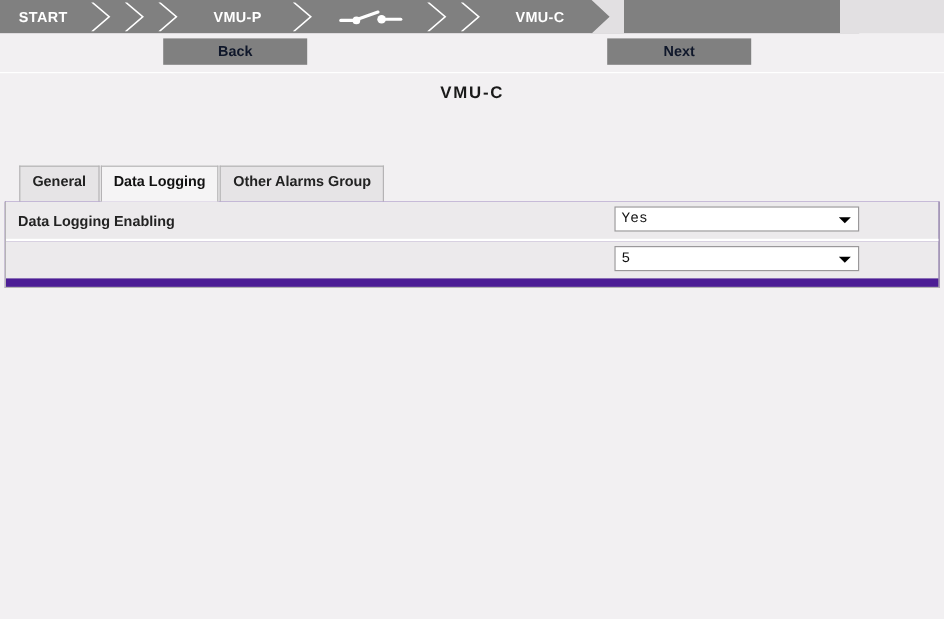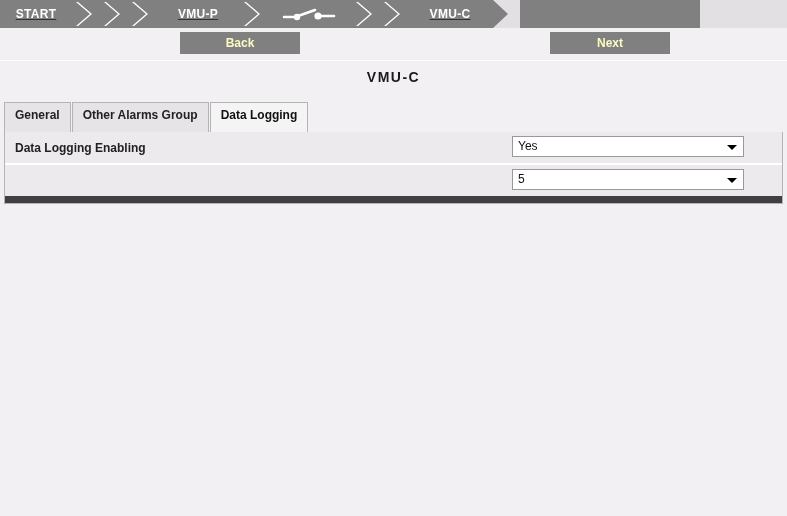--- a/index.html
+++ b/index.html
@@ -36,21 +36,20 @@
     width: 87px;
     height: 28px;
     background: #e2e0e2;
   }
   .wizard-steps {
     position: absolute;
     left: 0; top: 0;
     width: 787px;
     height: 28px;
     display: flex;
-    text-decoration: underline;
   }
   .wstep {
     position: relative;
     height: 28px;
     display: flex;
     align-items: center;
     justify-content: center;
     color: #ffffff;
     font-size: 12px;
     font-weight: bold;
@@ -76,28 +75,27 @@
     height: 32px;
     background: #f2f0f2;
   }
   .nav-btn {
     position: absolute;
     top: 4px;
     height: 22px;
     line-height: 22px;
     text-align: center;
     background: #808080;
-    color: #fef9c3;
+    color: #0f172a;
     font-size: 12px;
     font-weight: bold;
     border: none;
     padding: 0;
     font-family: "Liberation Sans", sans-serif;
     cursor: pointer;
-    margin-left: 44px;
   }
   .btn-back { left: 136px; width: 120px; }
   .btn-next { left: 506px; width: 120px; }
 
   
   .title-bar {
     height: 31px;
     background: #f2f0f2;
     border-top: 1px solid #ffffff;
     display: flex;
@@ -111,22 +109,23 @@
     letter-spacing: 1.5px;
   }
 
   
   .tabs {
     position: relative;
     height: 40px;
     background: #f2f0f2;
     display: flex;
     align-items: flex-end;
-    padding-left: 4px;
+    padding-left: 16px;
     box-sizing: border-box;
+    margin-top: 36px;
   }
   .tab {
     position: relative;
     min-height: 30px;
     box-sizing: border-box;
     padding: 5px 10px 4px 10px;
     margin-right: 1px;
     background: #e6e4e6;
     border: 1px solid #b5b3b5;
     border-bottom: none;
@@ -146,21 +145,21 @@
     z-index: 3;
   }
   .tab-label { display: block; white-space: pre-line; }
 
   
   .form-panel {
     position: relative;
     margin: 0 4px 0 4px;
     border: 1px solid #b5b3b5;
     border-top: none;
-    background: #404040;
+    background: #4c1d95;
     height: 72px;
     box-sizing: border-box;
   }
   .form-row {
     position: relative;
     height: 31px;
     border-bottom: 2px solid #ffffff;
     display: flex;
     align-items: center;
     background: #eceaec;
@@ -170,22 +169,23 @@
     padding-left: 10px;
     font-size: 12px;
     font-weight: bold;
     color: #222222;
     white-space: nowrap;
   }
   .row-field {
     position: absolute;
     left: 507px;
     top: 4px;
-    width: 232px;
+    width: 204px;
     height: 21px;
+    font-family: Liberation Mono, monospace;
   }
   .combo {
     position: relative;
     width: 100%;
     height: 21px;
     box-sizing: border-box;
     background: #ffffff;
     border: 1px solid #9a989a;
     cursor: pointer;
   }
@@ -296,25 +296,25 @@
 </div>
 
 <div class="title-bar">
   <div class="page-title">VMU-C</div>
 </div>
 
 <div class="tabs">
   <div class="tab">
     <span class="tab-label">General</span>
   </div>
+  <div class="tab active">
+    <span class="tab-label">Data Logging</span>
+  </div>
   <div class="tab">
     <span class="tab-label">Other Alarms Group</span>
-  </div>
-  <div class="tab active">
-    <span class="tab-label">Data Logging</span>
   </div>
 </div>
 
 <div class="form-panel">
 
   <div class="form-row">
     <div class="row-label">Data Logging Enabling</div>
     <div class="row-field">
       <div class="combo">
         <span class="combo-value">Yes</span>

